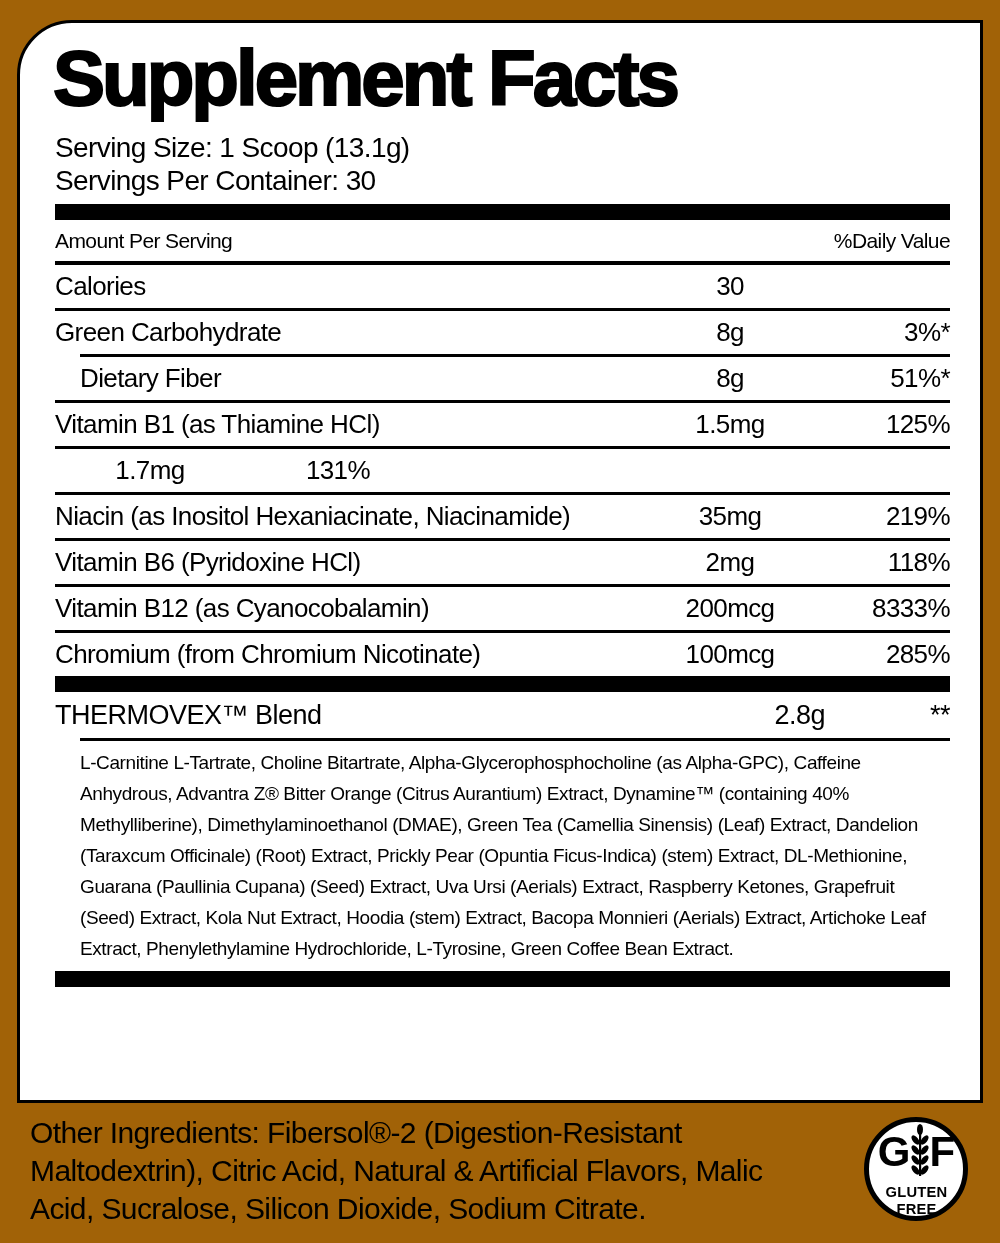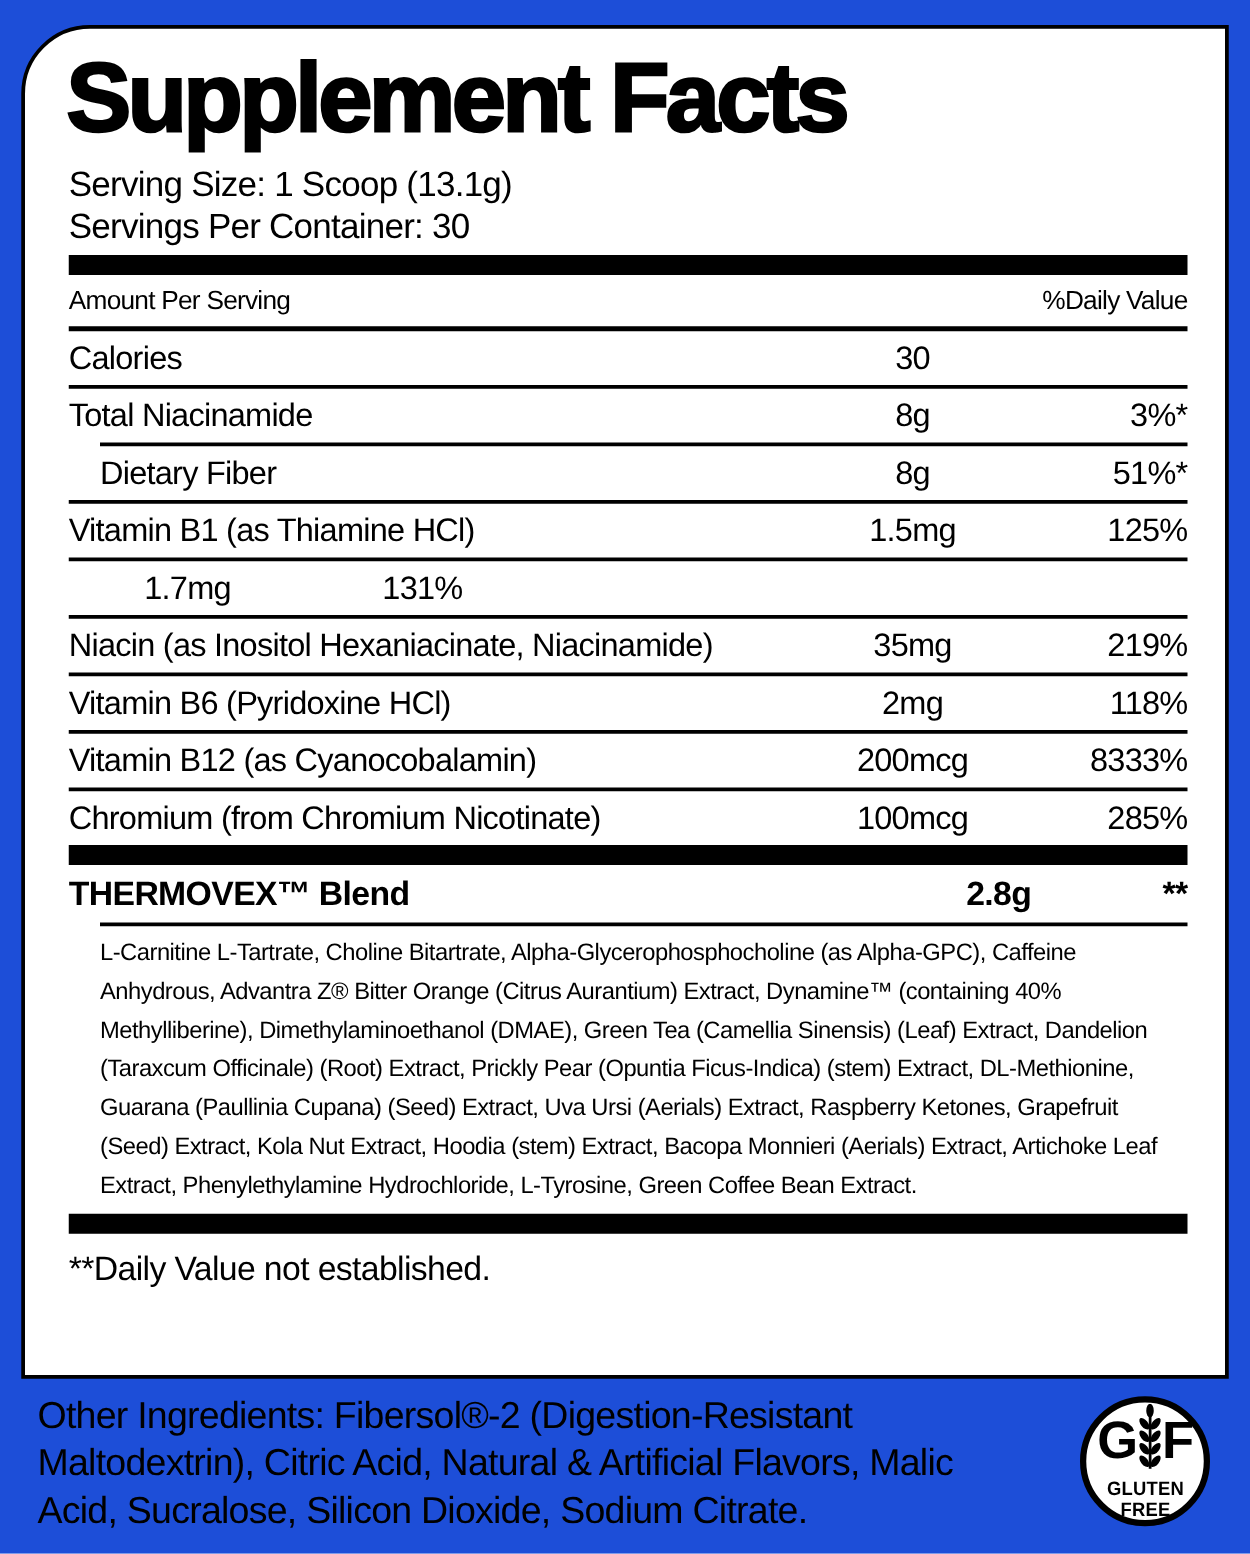--- a/index.html
+++ b/index.html
@@ -1,21 +1,21 @@
 <!DOCTYPE html>
 <html><head>
 <meta charset="utf-8">
 <style>
   * { margin: 0; padding: 0; box-sizing: border-box; }
   html, body { background: #ffffff; }
   .page {
     position: relative;
     width: 1000px;
     height: 1243px;
-    background: #1d4ed8;
+    background: #a16207;
     color: #000;
     font-family: "Liberation Sans", sans-serif;
     overflow: hidden;
   }
   .facts-box {
     position: absolute;
     left: 17px; top: 20px;
     width: 966px; height: 1083px;
     border: 3.5px solid #000;
     border-top-left-radius: 55px;
@@ -60,21 +60,21 @@
   }
   .row .n { flex: 1; white-space: nowrap; }
   .row .a { width: 190px; text-align: center; }
   .row .d { width: 125px; text-align: right; }
   .row.sub .n { padding-left: 25px; }
   .blend-row {
     display: flex;
     align-items: center;
     height: 46px;
     font-size: 27px;
-    font-weight: bold;
+    font-weight: normal;
     letter-spacing: -0.5px;
   }
   .blend-row .n { flex: 1; }
   .blend-row .a { width: 190px; text-align: right; }
   .blend-row .d { width: 125px; text-align: right; }
   .blend-ing {
     margin-top: 6px;
     padding: 0 8px 0 25px;
     font-size: 19px;
     line-height: 31px;
@@ -145,21 +145,21 @@
     <div class="hrule"></div>
 
     <div class="row">
       <span class="n">Calories</span>
       <span class="a">30</span>
       <span class="d"></span>
     </div>
     <div class="rule"></div>
 
     <div class="row">
-      <span class="n">Total Niacinamide</span>
+      <span class="n">Green Carbohydrate</span>
       <span class="a">8g</span>
       <span class="d">3%*</span>
     </div>
     <div class="rule indent"></div>
 
     <div class="row sub">
       <span class="n">Dietary Fiber</span>
       <span class="a">8g</span>
       <span class="d">51%*</span>
     </div>
@@ -211,21 +211,20 @@
       <span class="n">THERMOVEX™ Blend</span>
       <span class="a">2.8g</span>
       <span class="d">**</span>
     </div>
     <div class="rule indent"></div>
 
     <p class="blend-ing">L-Carnitine L-Tartrate, Choline Bitartrate, Alpha-Glycerophosphocholine (as Alpha-GPC), Caffeine Anhydrous, Advantra Z® Bitter Orange (Citrus Aurantium) Extract, Dynamine™ (containing 40% Methylliberine), Dimethylaminoethanol (DMAE), Green Tea (Camellia Sinensis) (Leaf) Extract, Dandelion (Taraxcum Officinale) (Root) Extract, Prickly Pear (Opuntia Ficus-Indica) (stem) Extract, DL-Methionine, Guarana (Paullinia Cupana) (Seed) Extract, Uva Ursi (Aerials) Extract, Raspberry Ketones, Grapefruit (Seed) Extract, Kola Nut Extract, Hoodia (stem) Extract, Bacopa Monnieri (Aerials) Extract, Artichoke Leaf Extract, Phenylethylamine Hydrochloride, L-Tyrosine, Green Coffee Bean Extract.</p>
 
     <div class="bar bottom"></div>
 
-    <div class="footnote">**Daily Value not established.</div>
   </div>
 
   <div class="other">Other Ingredients: Fibersol®-2 (Digestion-Resistant Maltodextrin), Citric Acid, Natural &amp; Artificial Flavors, Malic Acid, Sucralose, Silicon Dioxide, Sodium Citrate.</div>
 
 
   <div class="badge gf">
     <div class="gf-row">
       <span class="gf-letter">G</span>
       <span>
         <svg width="20" height="54" viewBox="0 0 20 54" aria-hidden="true">

